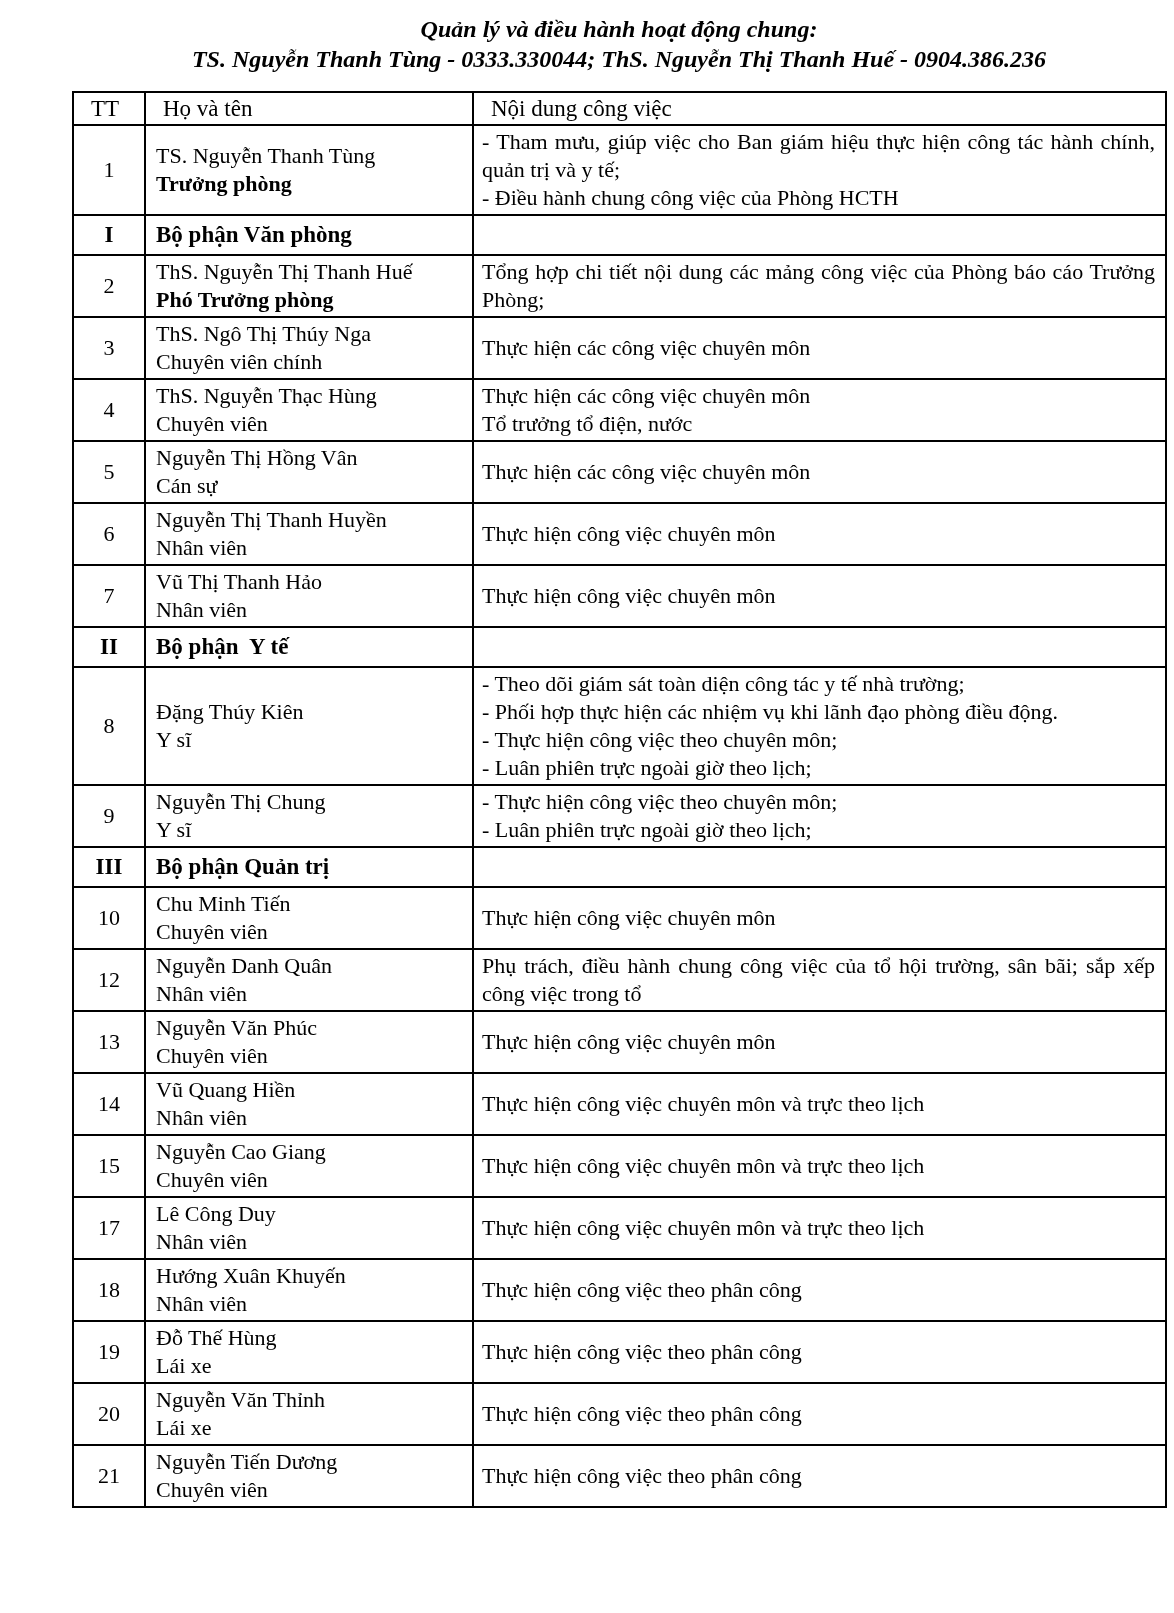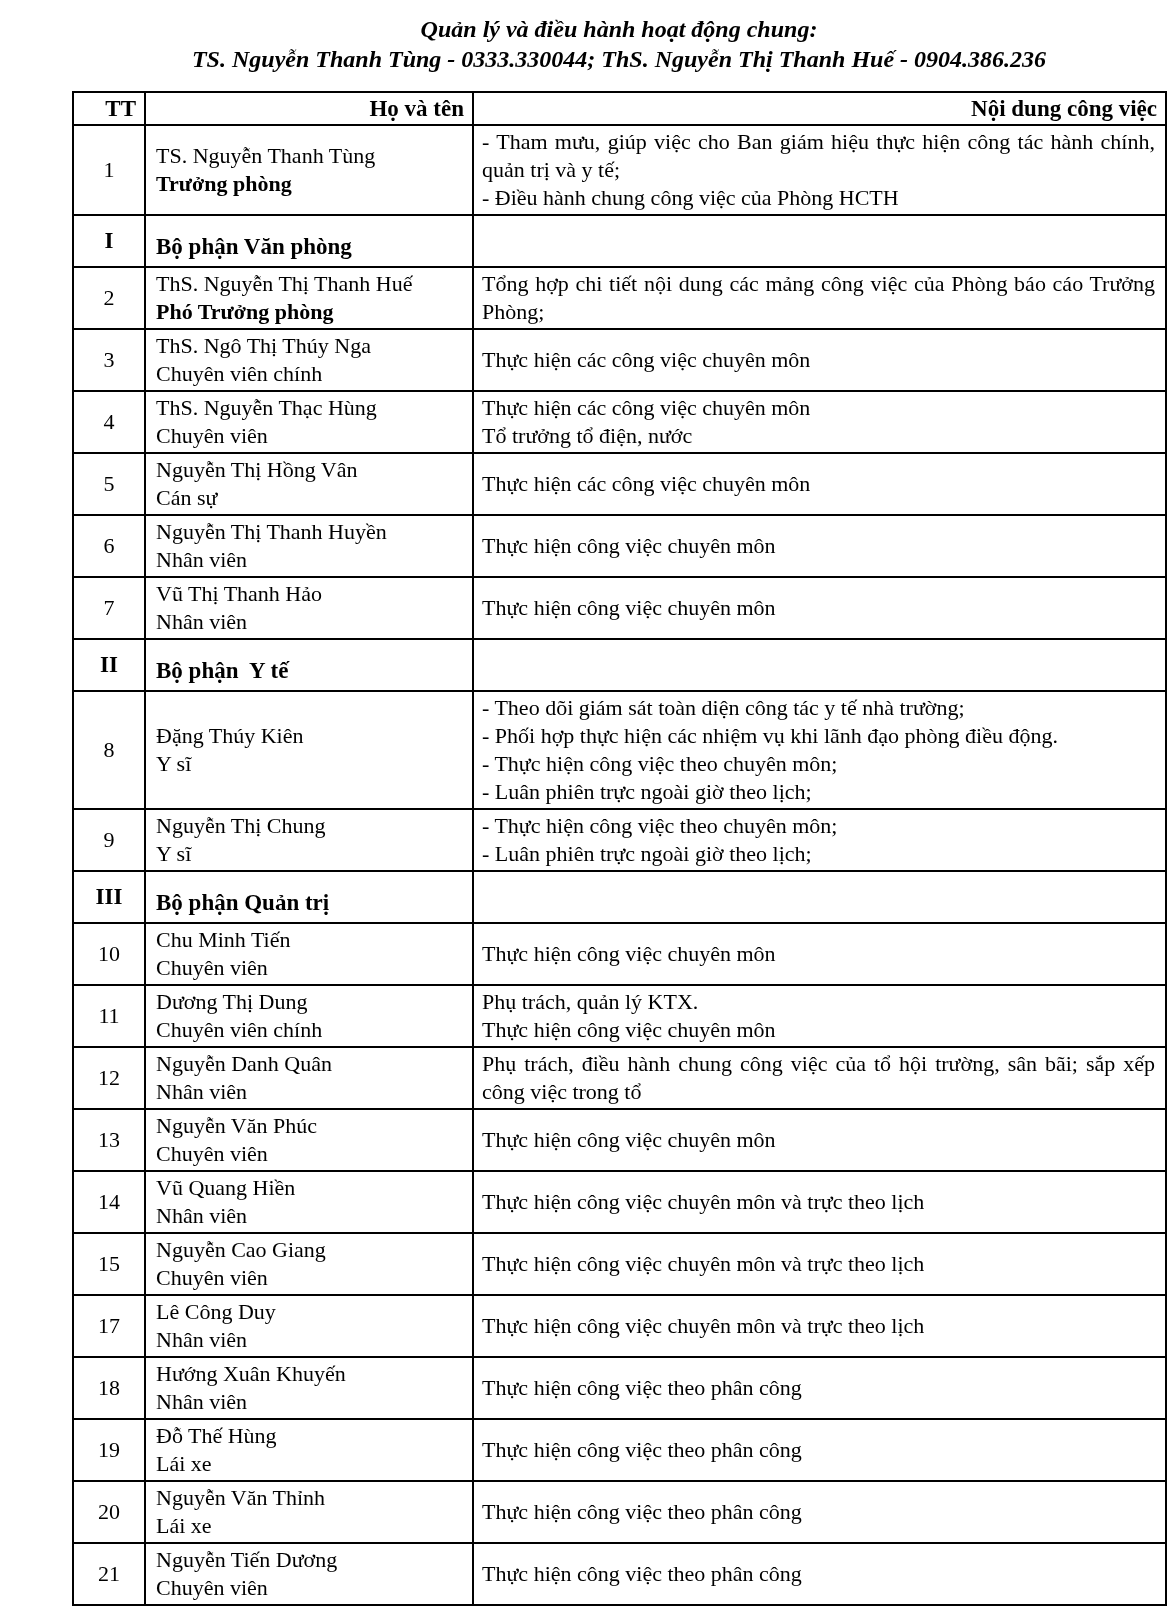--- a/index.html
+++ b/index.html
@@ -31,23 +31,23 @@
     width: 1093px;
     margin-top: 17px;
   }
   .staff-table th, .staff-table td {
     border: 2px solid #000000;
     vertical-align: middle;
     box-sizing: border-box;
   }
   .staff-table th {
     font-size: 23px;
-    font-weight: bold;
-    text-align: right;
-    padding: 2px 8px;
+    font-weight: normal;
+    text-align: left;
+    padding: 2px 17px;
     line-height: 27px;
   }
   col.c-tt   { width: 72px;  }
   col.c-name { width: 328px; }
   col.c-duty { width: 693px; }
   td.cell-tt {
     text-align: center;
     font-size: 22px;
     padding: 1px 2px;
     line-height: 28px;
@@ -64,21 +64,21 @@
     line-height: 28px;
     text-align: justify;
   }
   tr.section-row td.cell-tt { font-weight: bold; font-size: 23px; padding-top: 5px; padding-bottom: 5px; }
   tr.section-row td.cell-name .section-name {
     font-weight: bold;
     font-size: 23px;
     line-height: 28px;
     white-space: pre-wrap;
   }
-  tr.section-row td { padding-top: 17px; padding-bottom: 5px; }
+  tr.section-row td { padding-top: 5px; padding-bottom: 5px; }
 </style>
 </head>
 <body>
 
 <div class="page">
   <div class="doc-title">Quản lý và điều hành hoạt động chung:</div>
   <div class="doc-title">TS. Nguyễn Thanh Tùng - 0333.330044; ThS. Nguyễn Thị Thanh Huế - 0904.386.236</div>
 
   <table class="staff-table">
     <colgroup>
@@ -215,31 +215,20 @@
           <td class="cell-tt">10</td>
           <td class="cell-name">
             <div class="name-line">Chu Minh Tiến</div>
             <div class="role-line">Chuyên viên</div>
           </td>
           <td class="cell-duty">
             <div class="duty-line">Thực hiện công việc chuyên môn</div>
           </td>
         </tr>
         <tr class="person-row">
-          <td class="cell-tt">11</td>
-          <td class="cell-name">
-            <div class="name-line">Dương Thị Dung</div>
-            <div class="role-line">Chuyên viên chính</div>
-          </td>
-          <td class="cell-duty">
-            <div class="duty-line">Phụ trách, quản lý KTX.</div>
-            <div class="duty-line">Thực hiện công việc chuyên môn</div>
-          </td>
-        </tr>
-        <tr class="person-row">
           <td class="cell-tt">12</td>
           <td class="cell-name">
             <div class="name-line">Nguyễn Danh Quân</div>
             <div class="role-line">Nhân viên</div>
           </td>
           <td class="cell-duty">
             <div class="duty-line">Phụ trách, điều hành chung công việc của tổ hội trường, sân bãi; sắp xếp công việc trong tổ</div>
           </td>
         </tr>
         <tr class="person-row">

